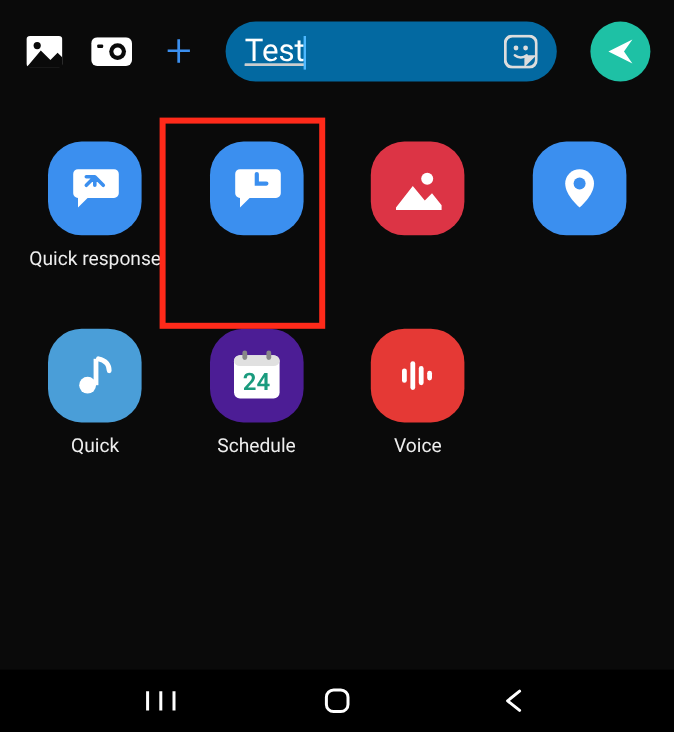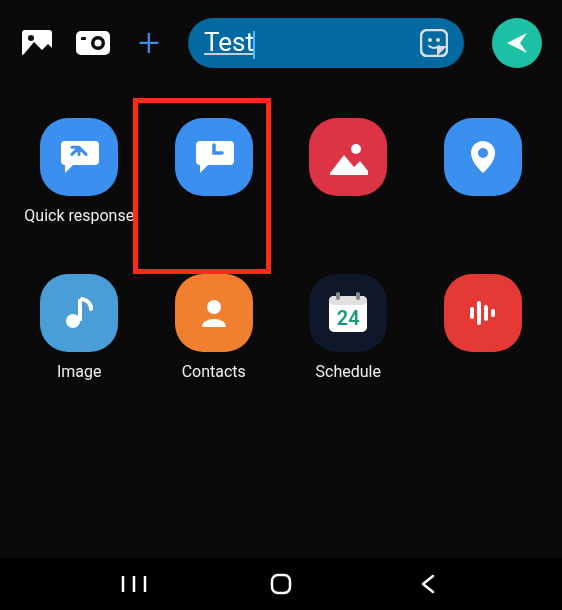--- a/index.html
+++ b/index.html
@@ -23,21 +23,21 @@
     
     .nav-bar { position: absolute; bottom: 0; left: 0; right: 0; height: 52px; display: flex; align-items: center; justify-content: space-around; background: #000; padding: 0 60px; }
     .nav-btn { width: 40px; height: 40px; display: flex; align-items: center; justify-content: center; color: #fff; }
     
     
     .bg-blue { background: #3b8fef; }
     .bg-crimson { background: #dc3445; }
     .bg-purple { background: #6a4fb8; }
     .bg-lblue { background: #4a9ed8; }
     .bg-orange { background: #f08030; }
-    .bg-teal { background: #0f172a; }
+    .bg-teal { background: #4c1d95; }
     .bg-sorange { background: #ff7a3a; }
     .bg-red { background: #e53935; }
   </style>
 </head>
 <body>
 
 <div class="top-bar">
   <div class="icon-btn">
     <svg width="30" height="26" viewBox="0 0 30 26">
         <rect x="0" y="0" width="30" height="26" rx="3" fill="#fff"></rect>
@@ -108,30 +108,21 @@
     </div>
   </div>
   <div class="grid-item">
     <div class="app-icon bg-lblue">
       <svg width="44" height="44" viewBox="0 0 44 44">
           <circle cx="16" cy="30" r="7" fill="#fff"></circle>
           <rect x="21" y="8" width="4" height="22" fill="#fff"></rect>
           <path d="M25 8 Q34 10 34 18" fill="none" stroke="#fff" stroke-width="4" stroke-linecap="round"></path>
         </svg>
     </div>
-    <div class="app-label">Image</div>
-  </div>
-  <div class="grid-item">
-    <div class="app-icon bg-orange">
-      <svg width="44" height="44" viewBox="0 0 44 44">
-          <circle cx="22" cy="16" r="7" fill="#fff"></circle>
-          <path d="M10 36 a12 8 0 0 1 24 0 z" fill="#fff"></path>
-        </svg>
-    </div>
-    <div class="app-label">Contacts</div>
+    <div class="app-label">Quick</div>
   </div>
   <div class="grid-item">
     <div class="app-icon bg-teal" style="flex-direction:column; position:relative;">
       <svg width="54" height="54" viewBox="0 0 54 54" style="position:absolute">
           <rect x="8" y="10" width="38" height="36" rx="5" fill="#fff"></rect>
           <rect x="8" y="10" width="38" height="9" rx="5" fill="#e0e0e0"></rect>
           <rect x="15" y="6" width="4" height="8" rx="2" fill="#888"></rect>
           <rect x="35" y="6" width="4" height="8" rx="2" fill="#888"></rect>
         </svg>
       <span style="position:relative; color:#1a9b7e; font-weight:600; font-size:20px; margin-top:10px;">24</span>
@@ -140,20 +131,21 @@
   </div>
   <div class="grid-item">
     <div class="app-icon bg-red">
       <svg width="44" height="44" viewBox="0 0 44 44">
           <rect x="9" y="16" width="4" height="12" rx="2" fill="#fff"></rect>
           <rect x="16" y="10" width="4" height="24" rx="2" fill="#fff"></rect>
           <rect x="23" y="14" width="4" height="16" rx="2" fill="#fff"></rect>
           <rect x="30" y="18" width="4" height="8" rx="2" fill="#fff"></rect>
         </svg>
     </div>
+    <div class="app-label">Voice</div>
   </div>
 </div>
 
 <div class="highlight" style="left:133px; top:98px; width:138px; height:176px;"></div>
 
 <div class="nav-bar">
   <div class="nav-btn">
     <svg width="26" height="20" viewBox="0 0 26 20">
         <line x1="2" y1="2" x2="2" y2="18" stroke="#fff" stroke-width="2.5"></line>
         <line x1="13" y1="2" x2="13" y2="18" stroke="#fff" stroke-width="2.5"></line>

